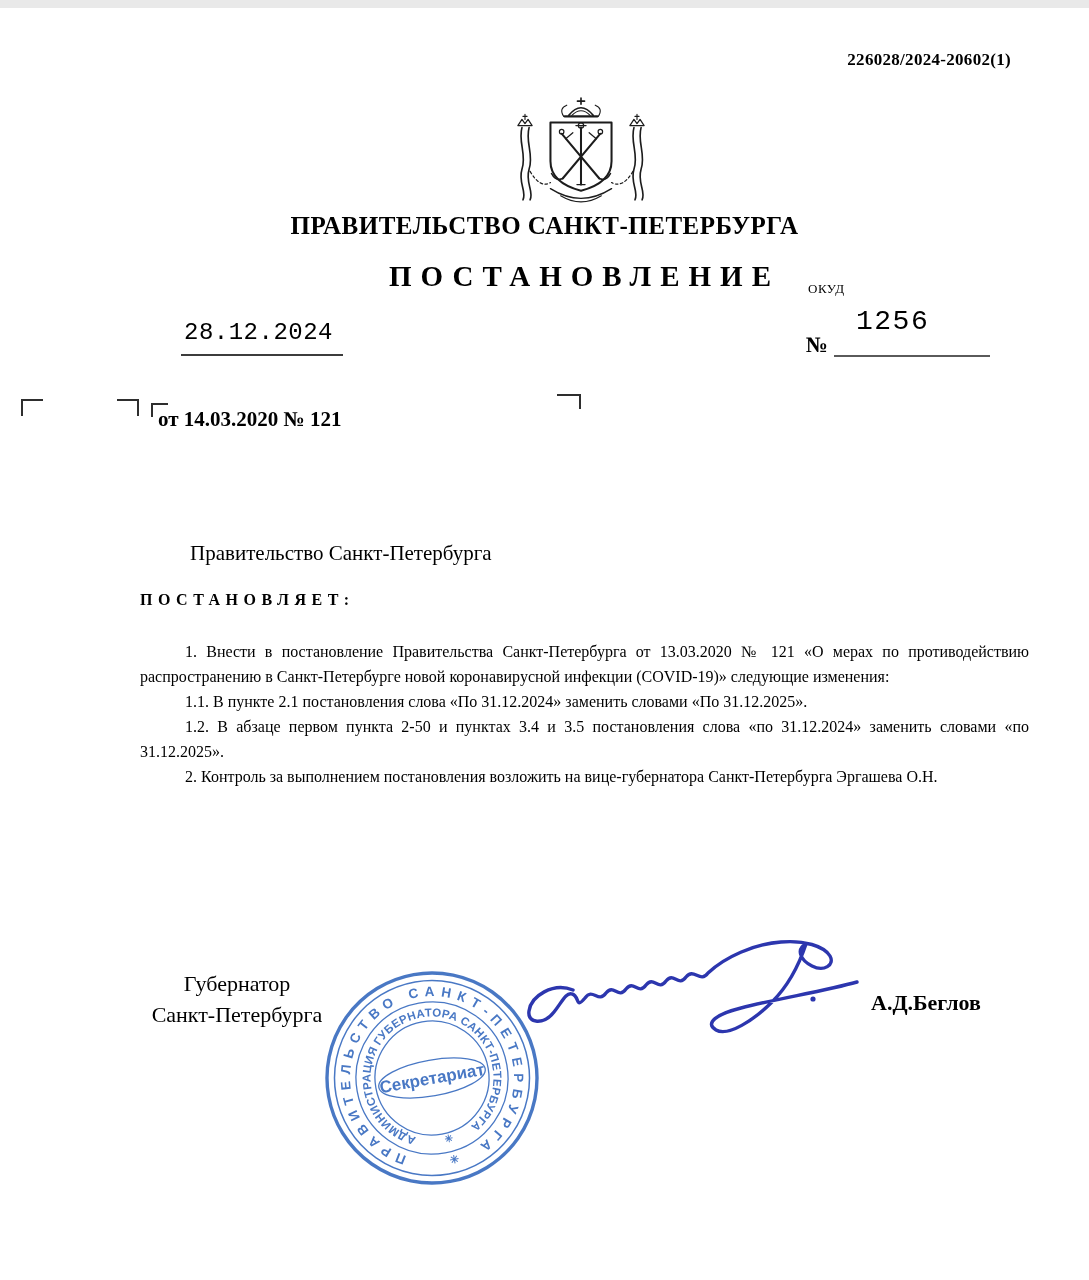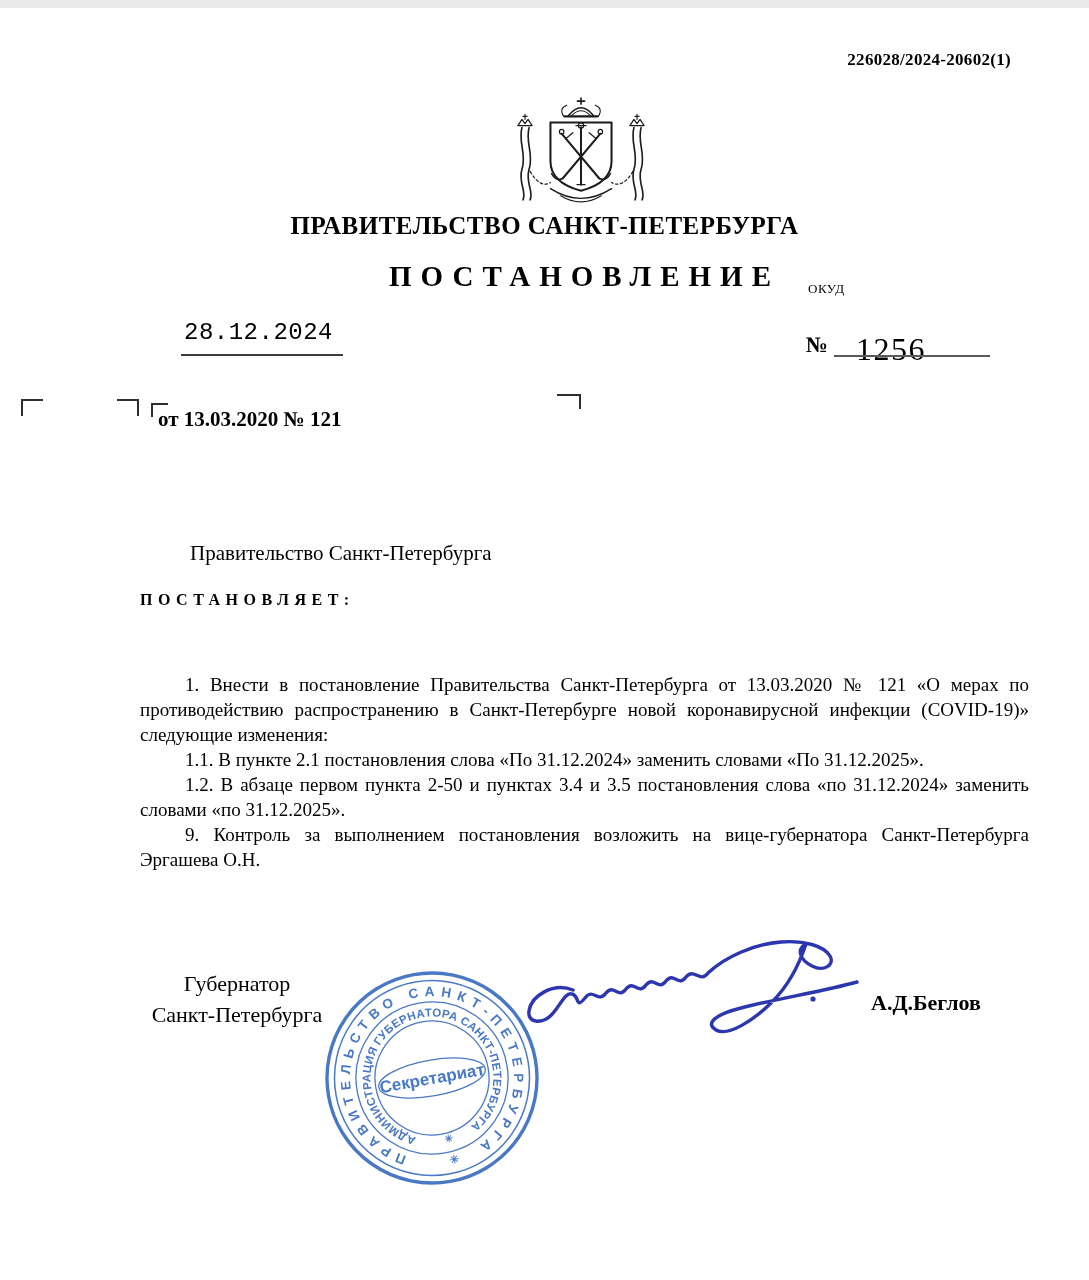--- a/index.html
+++ b/index.html
@@ -38,44 +38,44 @@
   .date-val{
     position:absolute; top:311px; left:184px;
     font-family:"Liberation Mono", monospace; font-size:24px; letter-spacing:.5px;
   }
   .date-line{position:absolute; top:346px; left:181px; width:162px; height:0; border-bottom:2px solid #3c3c3c;}
   .num-label{
     position:absolute; top:324px; left:806px;
     font-size:22px; font-weight:bold;
   }
   .num-val{
-    position:absolute; top:323px; left:856px;
-    font-family:Liberation Serif, serif; font-size:32px; letter-spacing:1.5px;
+    position:absolute; top:298px; left:856px;
+    font-family:Liberation Mono, monospace; font-size:28px; letter-spacing:1.5px;
   }
   .num-line{position:absolute; top:347px; left:834px; width:156px; height:0; border-bottom:2px solid #5a5a5a;}
   
   .cmark{position:absolute; border-top:2px solid #2e2e2e;}
   .cmark.l{border-left:2px solid #2e2e2e;}
   .cmark.r{border-right:2px solid #2e2e2e;}
   .cmark.m1{left:21px;  top:391px; width:20px; height:15px;}
   .cmark.m2{left:117px; top:391px; width:20px; height:15px;}
   .cmark.m3{left:151px; top:395px; width:15px; height:12px;}
   .cmark.m4{left:557px; top:386px; width:22px; height:13px;}
   
   .title{
     position:absolute; left:158px; top:397px; width:440px;
     font-size:21px; font-weight:bold; line-height:29px;
   }
   
   .preamble{position:absolute; left:190px; top:533px; font-size:21px;}
   .resolves{position:absolute; left:140px; top:583px; font-size:16px; font-weight:bold; letter-spacing:5.5px;}
   
   .body-text{
-    position:absolute; left:140px; top:664px; width:889px;
-    font-size:19px; line-height:25px;
+    position:absolute; left:140px; top:631px; width:889px;
+    font-size:16px; line-height:25px;
     text-align:justify; text-align-last:left;
   }
   .body-text p{margin:0; text-indent:45px;}
   
   .sig-post{
     position:absolute; left:141px; top:960px; width:192px;
     text-align:center; font-size:22px; font-weight:normal; line-height:31px;
   }
   .sig-name{position:absolute; left:871px; top:982px; font-size:22px; font-weight:bold;}
   
@@ -141,31 +141,31 @@
   <div class="num-label">№</div>
   <div class="num-val">1256</div>
   <div class="num-line"></div>
 
   <div class="cmark m1 l"></div>
   <div class="cmark m2 r"></div>
   <div class="cmark m3 l"></div>
   <div class="cmark m4 r"></div>
 
   <div class="title">
-    <div>от 13.03.2020 № 121</div>
+    <div>от 14.03.2020 № 121</div>
   </div>
 
   <div class="preamble">Правительство Санкт-Петербурга</div>
   <div class="resolves">ПОСТАНОВЛЯЕТ:</div>
 
   <div class="body-text">
     <p>1. Внести в постановление Правительства Санкт-Петербурга от 13.03.2020 № 121 «О мерах по противодействию распространению в Санкт-Петербурге новой коронавирусной инфекции (COVID-19)» следующие изменения:</p>
     <p>1.1. В пункте 2.1 постановления слова «По 31.12.2024» заменить словами «По 31.12.2025».</p>
     <p>1.2. В абзаце первом пункта 2-50 и пунктах 3.4 и 3.5 постановления слова «по 31.12.2024» заменить словами «по 31.12.2025».</p>
-    <p>9. Контроль за выполнением постановления возложить на вице-губернатора Санкт-Петербурга Эргашева О.Н.</p>
+    <p>2. Контроль за выполнением постановления возложить на вице-губернатора Санкт-Петербурга Эргашева О.Н.</p>
   </div>
 
   <div class="sig-post">
     <div>Губернатор</div>
     <div>Санкт-Петербурга</div>
   </div>
   <div class="sig-name">А.Д.Беглов</div>
 
   <div class="stamp">
     <svg viewBox="0 0 300 300">

